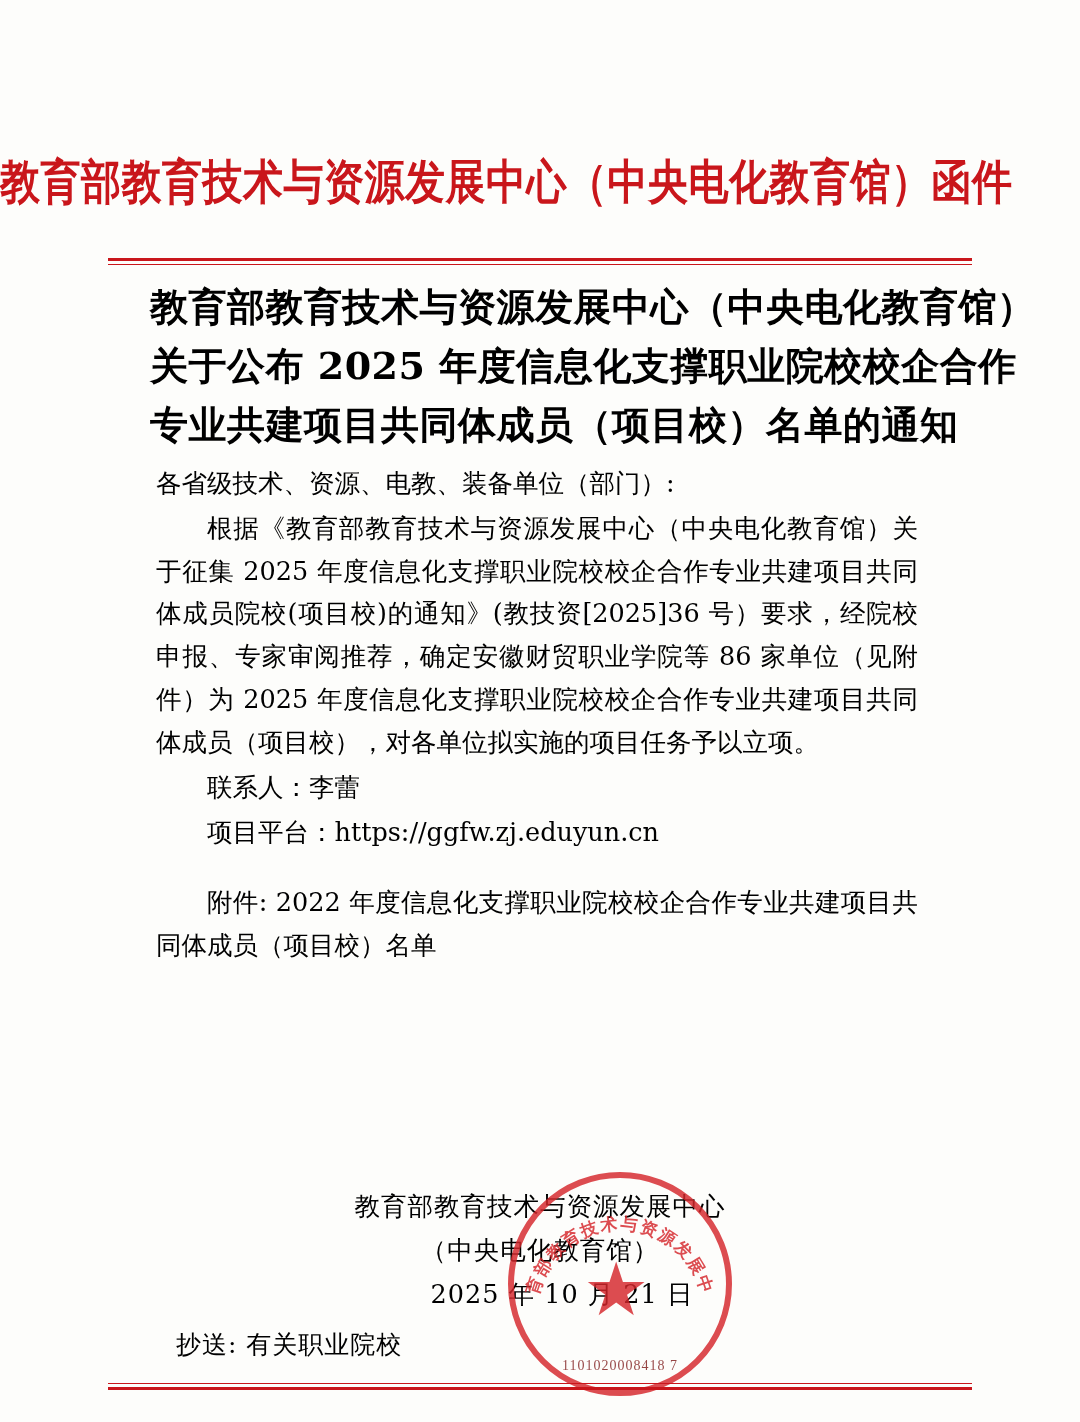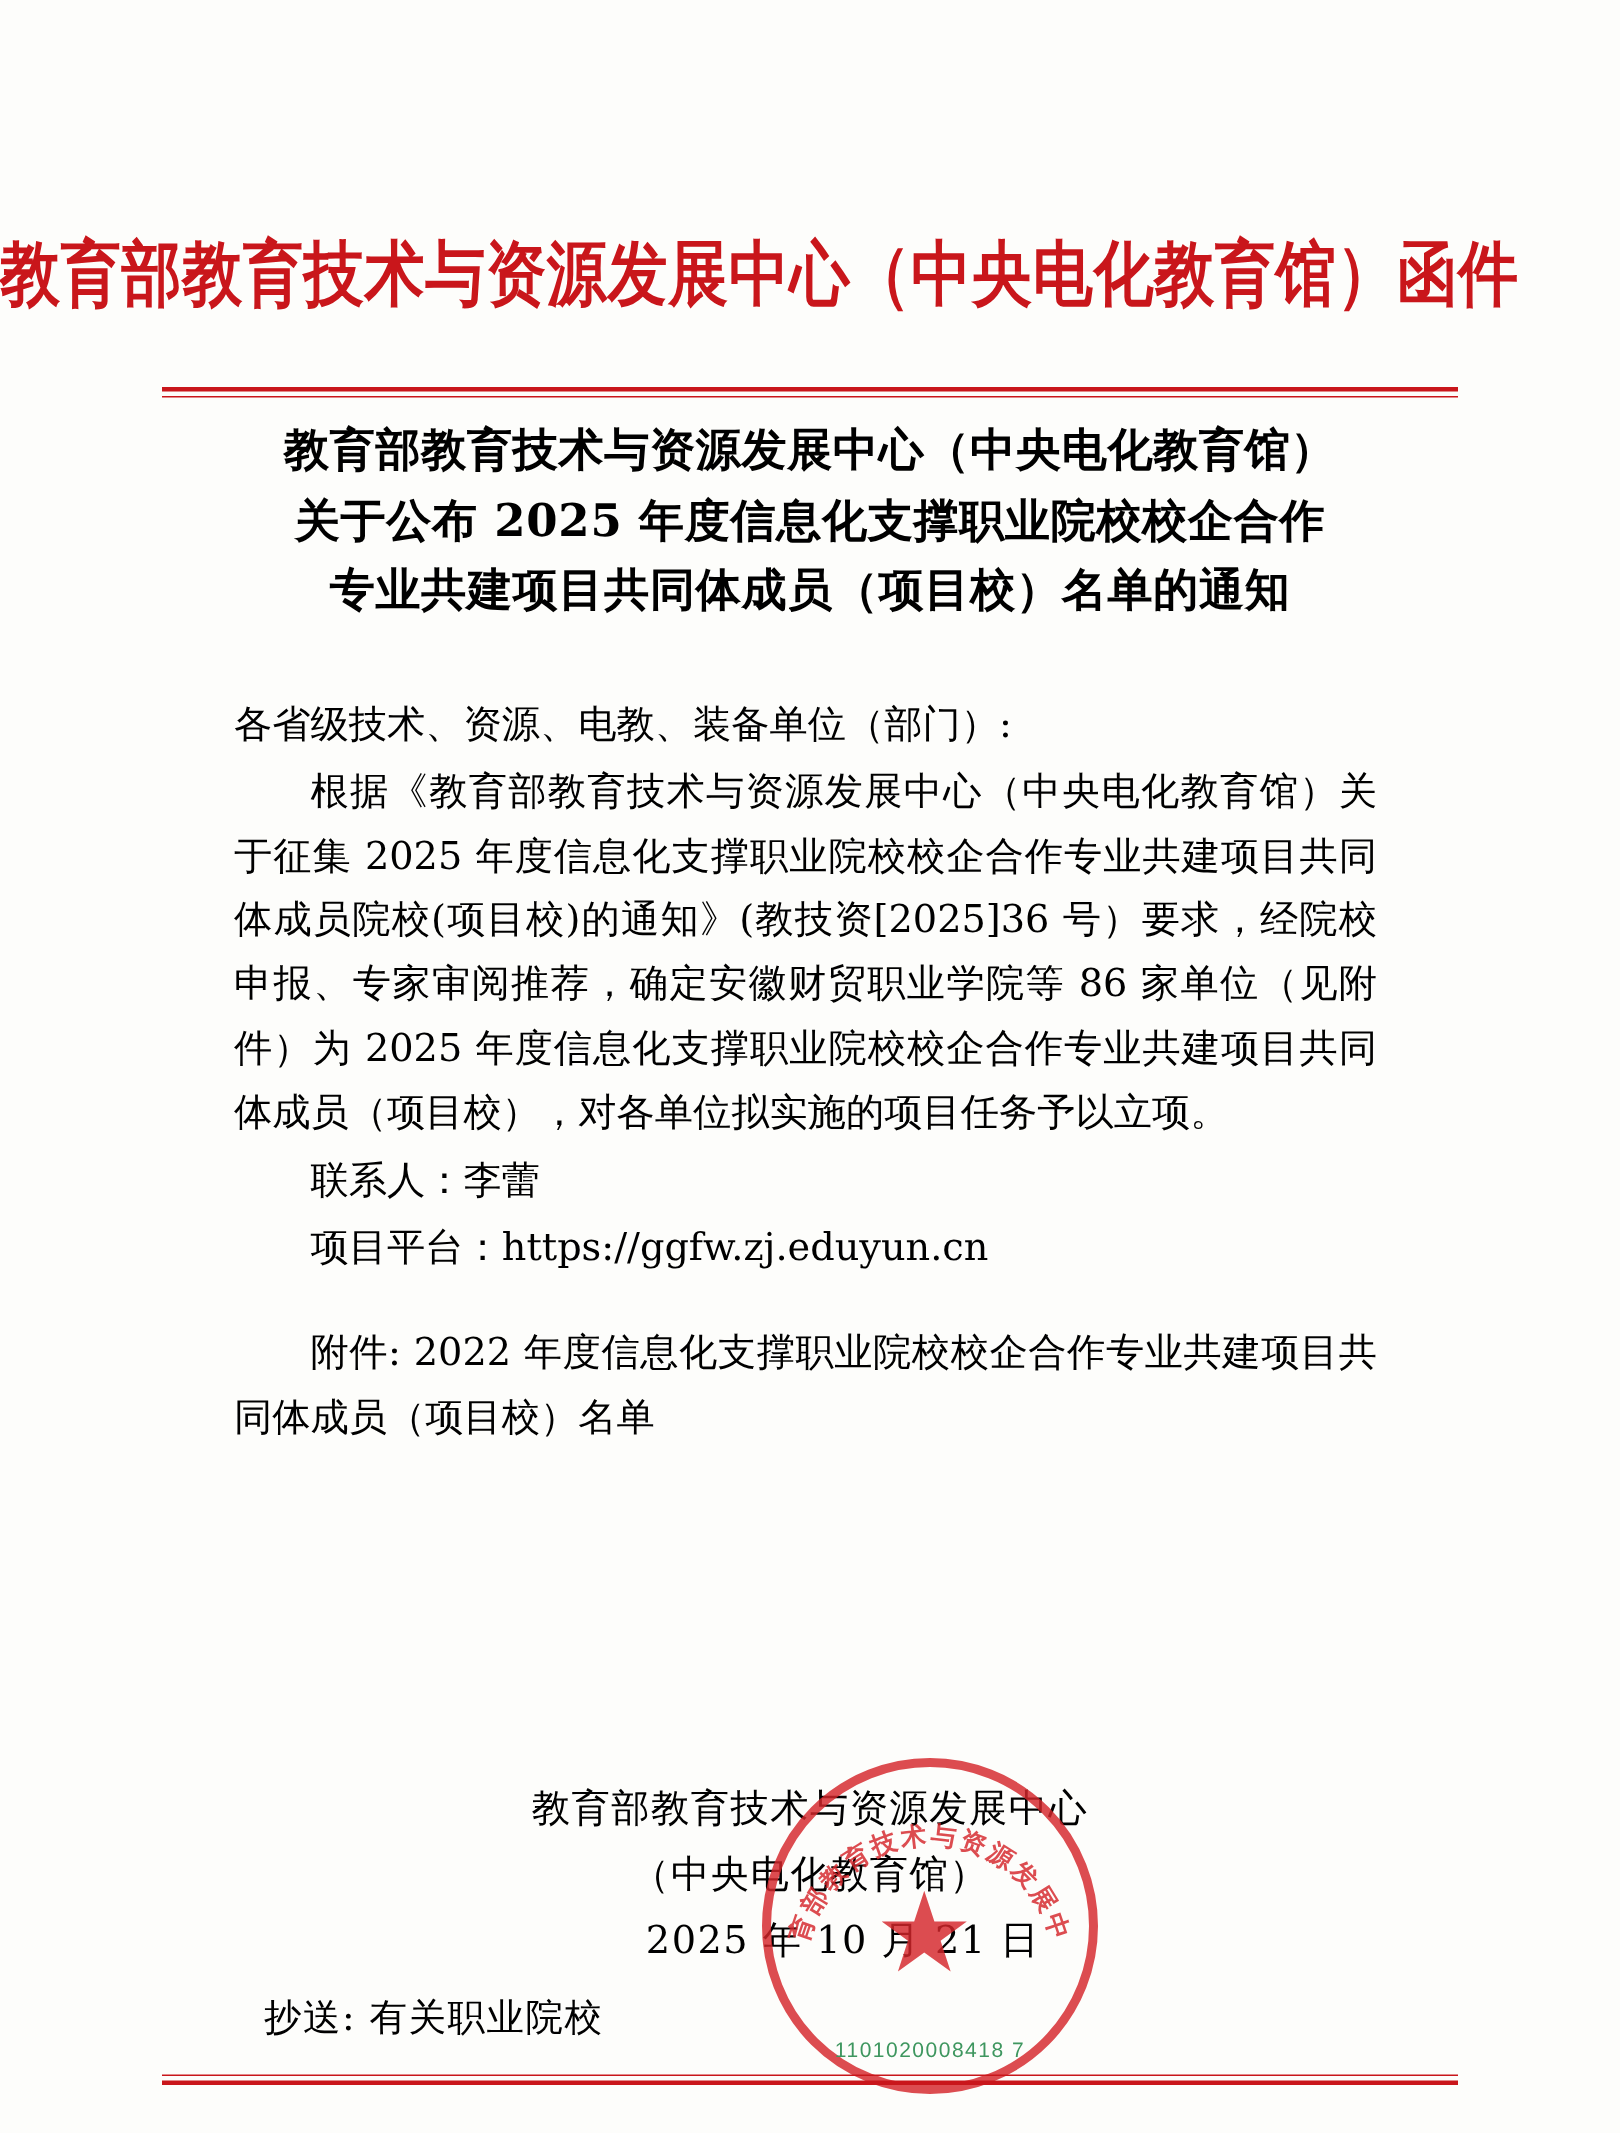--- a/index.html
+++ b/index.html
@@ -56,21 +56,21 @@
     margin-top: 3px;
   }
 
   
   .doc-title {
     position: absolute;
     top: 278px;
     left: 150px;
     width: 780px;
     text-align: center;
-    font-size: 30px;
+    font-size: 38px;
     font-weight: bold;
     line-height: 1.55;
     letter-spacing: 0.5px;
   }
   .doc-title div { white-space: nowrap; }
 
   .content {
     position: absolute;
     top: 462px;
     left: 152px;
@@ -145,23 +145,23 @@
     font-family: "DejaVu Serif", "Liberation Serif", serif;
     letter-spacing: 2px;
     font-weight: bold;
   }
   .seal-number {
     position: absolute;
     left: 0;
     bottom: 16px;
     width: 212px;
     text-align: center;
-    color: #15803d;
+    color: #7f1d1d;
     font-size: 14px;
-    font-family: Liberation Sans, sans-serif;
+    font-family: Liberation Serif, serif;
     letter-spacing: 1px;
   }
 
   
   .footer-cc {
     position: absolute;
     left: 176px;
     top: 1328px;
     font-size: 25px;
     letter-spacing: 1px;

